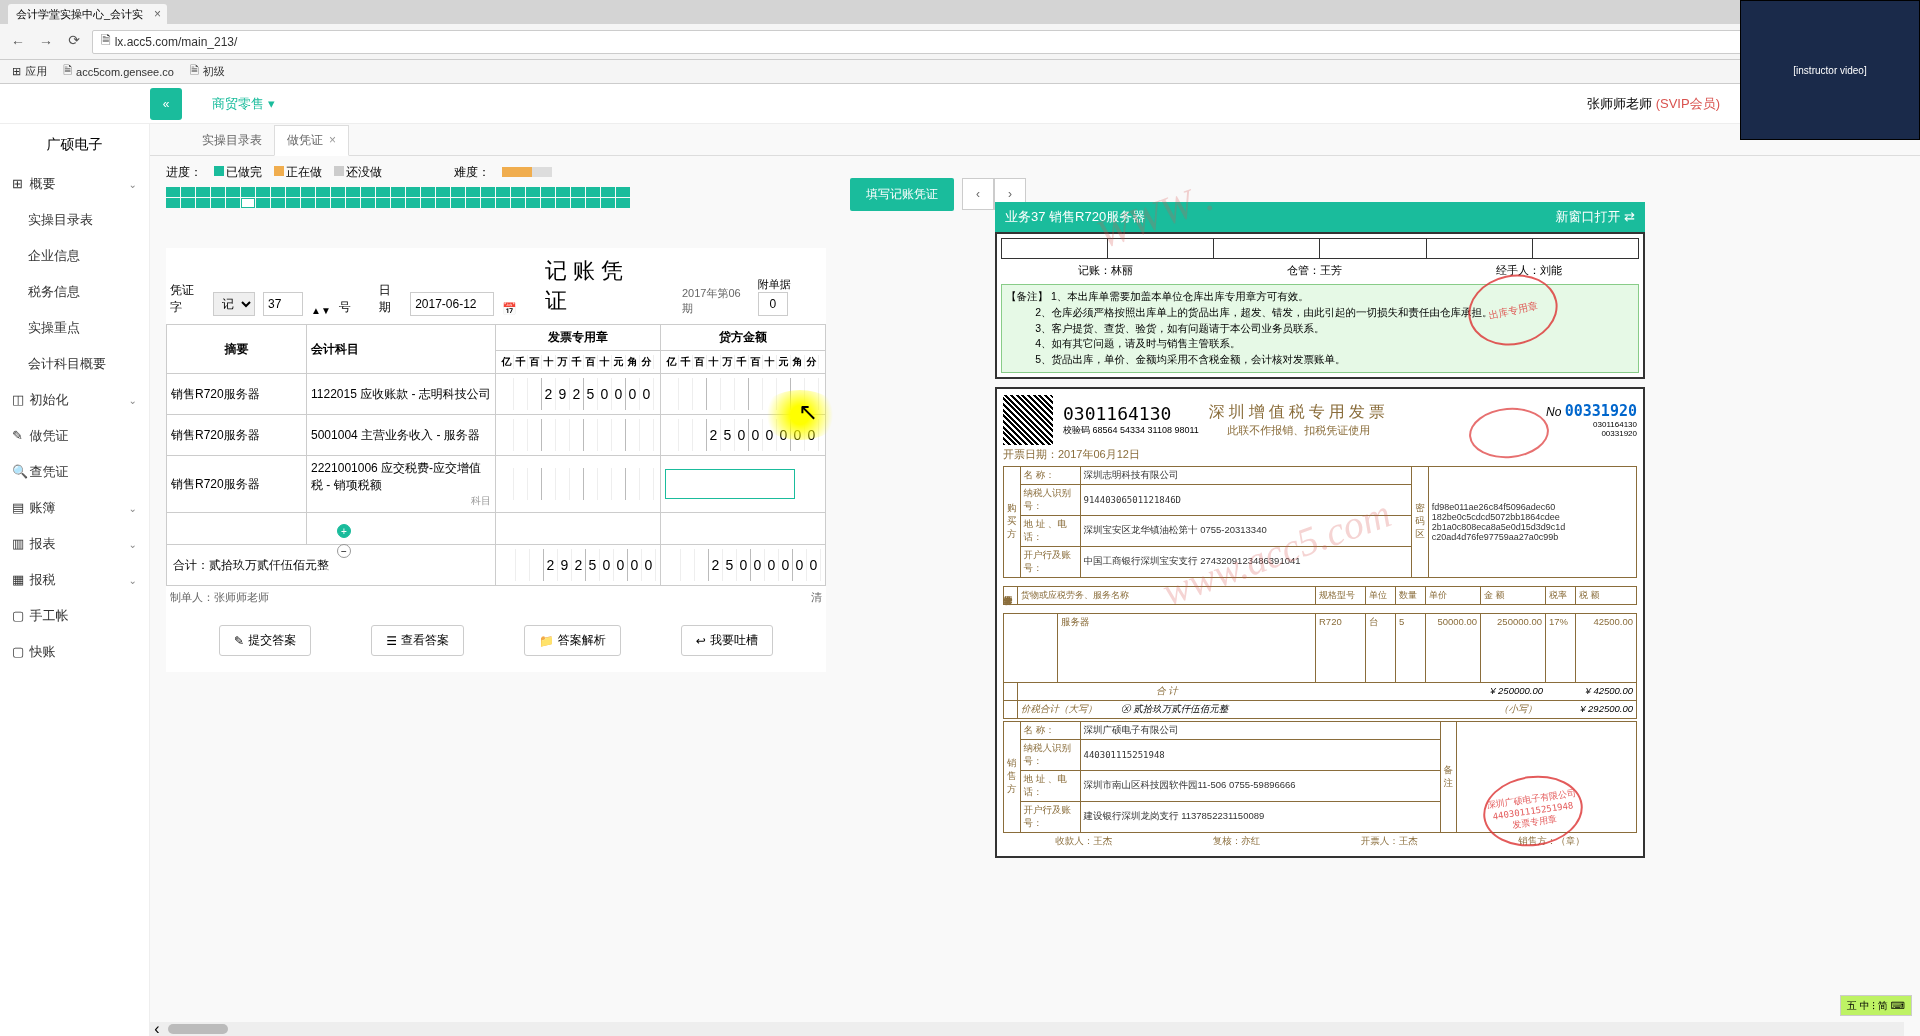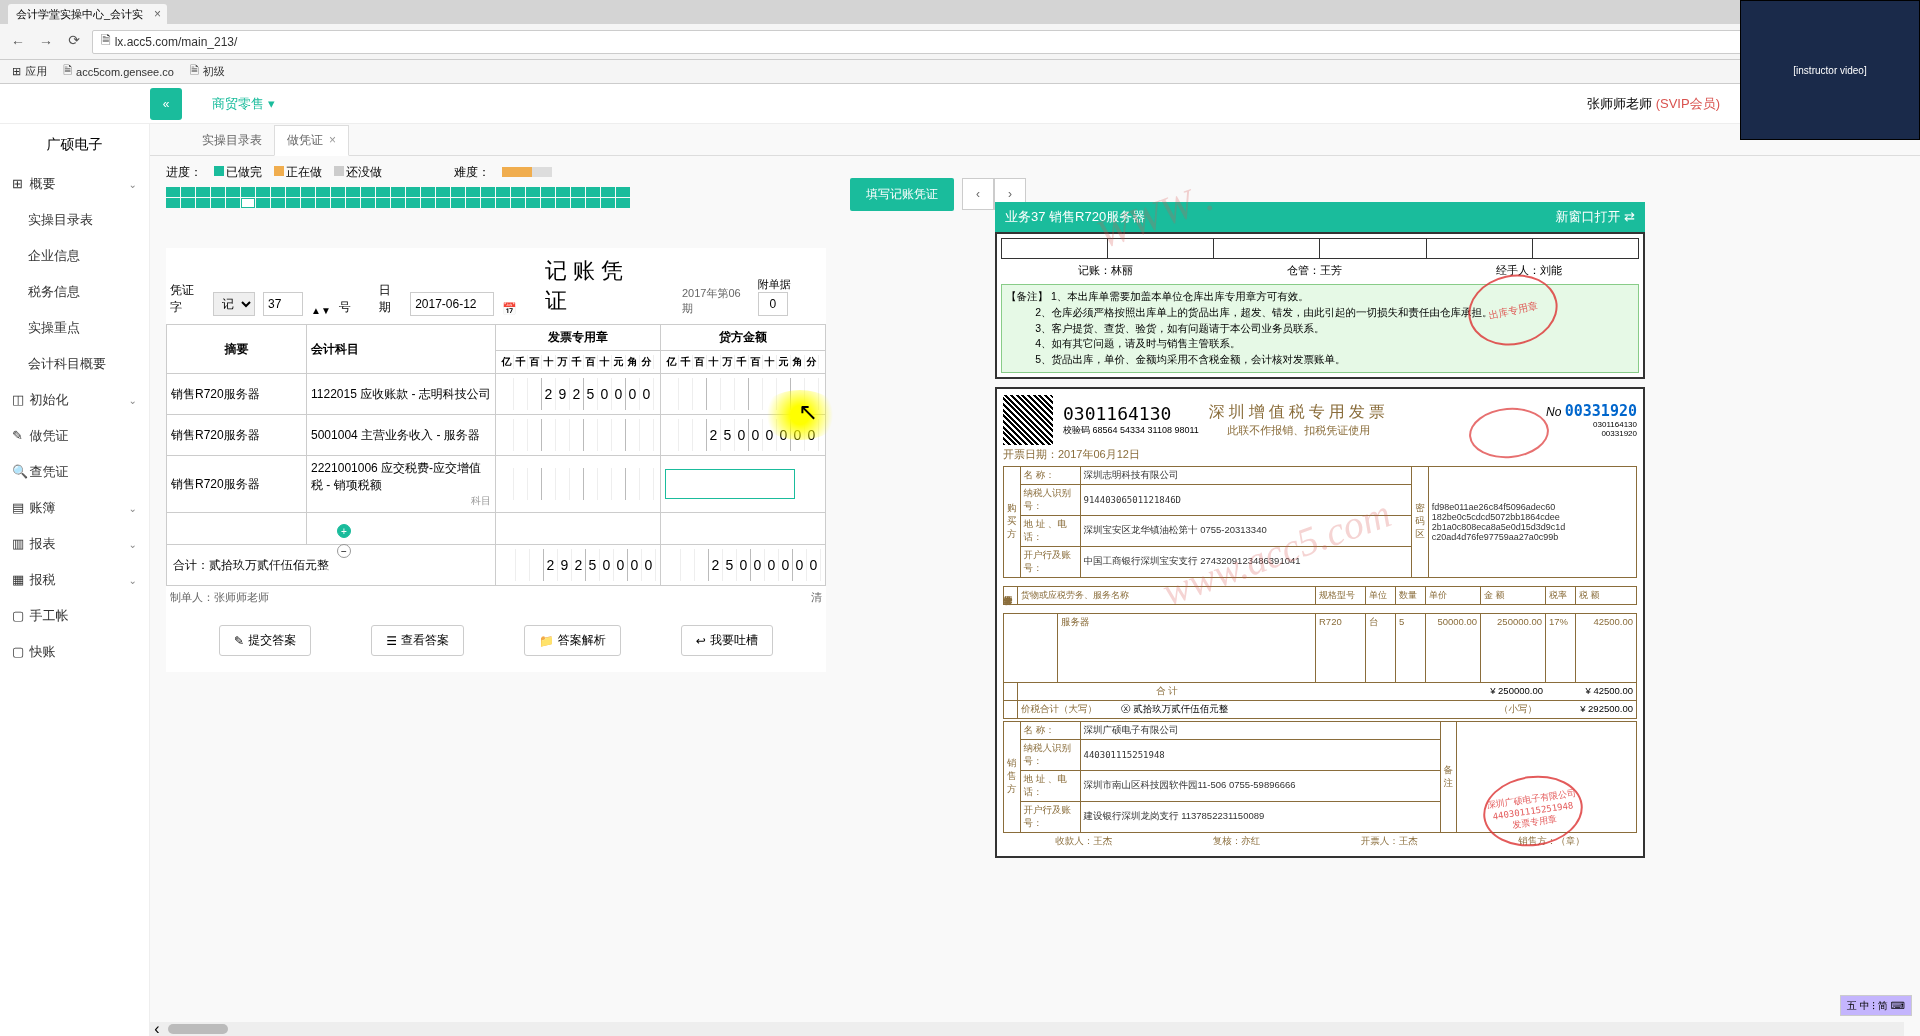--- a/index.html
+++ b/index.html
@@ -100,30 +100,30 @@
 .inv-no b{color:#06c;font-family:monospace;font-size:15px}
 .inv-meta { display:flex; gap:20px; font-size:11px; padding:2px 0; color:#8a6d3b; }
 .inv-tbl { width:100%; border-collapse:collapse; margin-top:2px; }
 .inv-tbl td{border:1px solid #8a6d3b;padding:2px 3px;font-size:9.5px;color:#333}
 .inv-tbl .lab{color:#8a6d3b;width:60px}
 .inv-tbl .mono{font-family:monospace;font-size:9px;color:#333}
 .inv-cols { display:flex; border:1px solid #8a6d3b;margin-top:8px; }
 .inv-cols>div{border-right:1px solid #8a6d3b;padding:2px 3px;font-size:9px;color:#8a6d3b}
 .inv-data { display:flex;padding-left:40px; }
 .inv-data>div{border-right:1px solid #8a6d3b;padding:2px 3px;font-size:9.5px}
-.inv-sumrow { display:flex; border:1px solid #8a6d3b; border-top:0; }
+.inv-sumrow { display:flex; border:1px solid #8a6d3b; border-top:0;font-style:italic; }
 .inv-sumrow>div{padding:2px 3px;font-size:9.5px}
 .stamp2 { position:absolute; right:60px; bottom:10px; width:100px; height:70px; border:2px solid #d33; border-radius:50%; transform:rotate(-8deg); color:#d33; font-size:9px; display:flex; flex-direction:column; align-items:center; justify-content:center; opacity:.8; }
 .stamp3 { position:absolute; left:260px; top:6px; width:80px; height:50px; border:2px solid #d33; border-radius:50%; transform:rotate(-5deg); opacity:.7; }
 .wm { position:absolute; font-size:40px; color:rgba(217,83,79,0.25); font-style:italic; transform:rotate(-20deg); pointer-events:none; font-family:serif; }
 
 .scrollbar-h { position:absolute; bottom:0; left:150px; right:16px; height:14px; background:#eee; display:flex; align-items:center; }
 .sb-thumb { width:60px; height:10px; background:#bbb; border-radius:5px; margin-left:4px; }
 .video-overlay { position:absolute; right:0; top:0; width:180px; height:140px; background:#1a2a4a; border:1px solid #000; z-index:50; display:flex; align-items:center; justify-content:center; color:#fff; font-size:10px; }
-.ime-bar { position:absolute; right:8px; bottom:20px; background:#c4b5fd; border:1px solid #ccc; padding:2px 6px; font-size:10px; display:flex; gap:4px; align-items:center; }
+.ime-bar { position:absolute; right:8px; bottom:20px; background:#bef264; border:1px solid #ccc; padding:2px 6px; font-size:10px; display:flex; gap:4px; align-items:center; }
 .row-handles { position:absolute; left:187px; top:400px; display:flex; flex-direction:column; gap:6px; }
 .rh { width:14px; height:14px; border-radius:50%; border:1px solid #999; font-size:10px; display:flex; align-items:center; justify-content:center; }
 .rh.add{background:#1abc9c;color:#fff;border-color:#1abc9c}
 </style>
 </head>
 <body>
 
 <div class="browser-tabs">
   <div class="browser-tab">
     <span>会计学堂实操中心_会计实</span>

